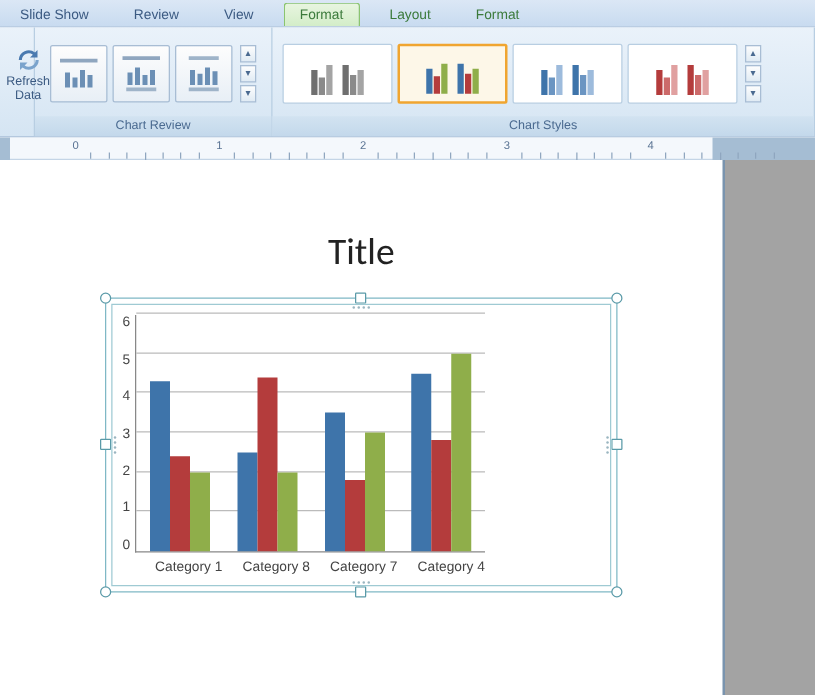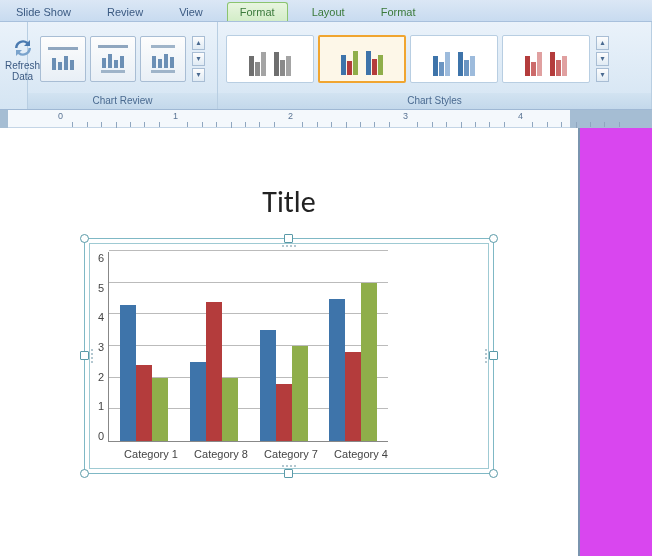--- a/index.html
+++ b/index.html
@@ -38,21 +38,21 @@
 .style-thumb .clst span { width: 5px; }
 
 
 .ruler { height: 18px; background: #f4f8fc; border-bottom: 1px solid #c4d5e6; position: relative; font-size: 9px; color: #5a7494; display: flex; align-items: center; }
 .ruler-inner { position: relative; flex: 1; height: 100%; }
 .ruler-mark { position: absolute; top: 1px; }
 .ruler-tick { position: absolute; top: 12px; width: 1px; height: 5px; background: #8fa6bf; }
 .ruler-dark { position: absolute; top: 0; height: 18px; background: #a5bdd3; }
 
 
-.workspace { position: absolute; top: 128px; left: 0; right: 0; bottom: 0; background: #d946ef; display: flex; }
+.workspace { position: absolute; top: 128px; left: 0; right: 0; bottom: 0; background: #a3a3a3; display: flex; }
 .slide-wrap { background: #fff; border-right: 2px solid #7a94ae; width: 580px; padding-top: 55px; padding-bottom: 40px; position: relative; }
 .slide-title { text-align: center; font-size: 30px; font-family: Calibri, sans-serif; color: #222; margin-bottom: 18px; }
 
 
 .chart-sel { position: relative; margin: 0 auto; width: 410px; border: 1px solid #7fb8c5; background: #fff; padding: 4px; }
 .sel-handle { position: absolute; width: 9px; height: 9px; background: #fff; border: 1px solid #5a9aa8; border-radius: 50%; }
 .sh-tl { top: -5px; left: -5px; } .sh-tr { top: -5px; right: -5px; }
 .sh-bl { bottom: -5px; left: -5px; } .sh-br { bottom: -5px; right: -5px; }
 .sh-tm { top: -5px; left: 50%; margin-left: -5px; border-radius: 1px; }
 .sh-bm { bottom: -5px; left: 50%; margin-left: -5px; border-radius: 1px; }

